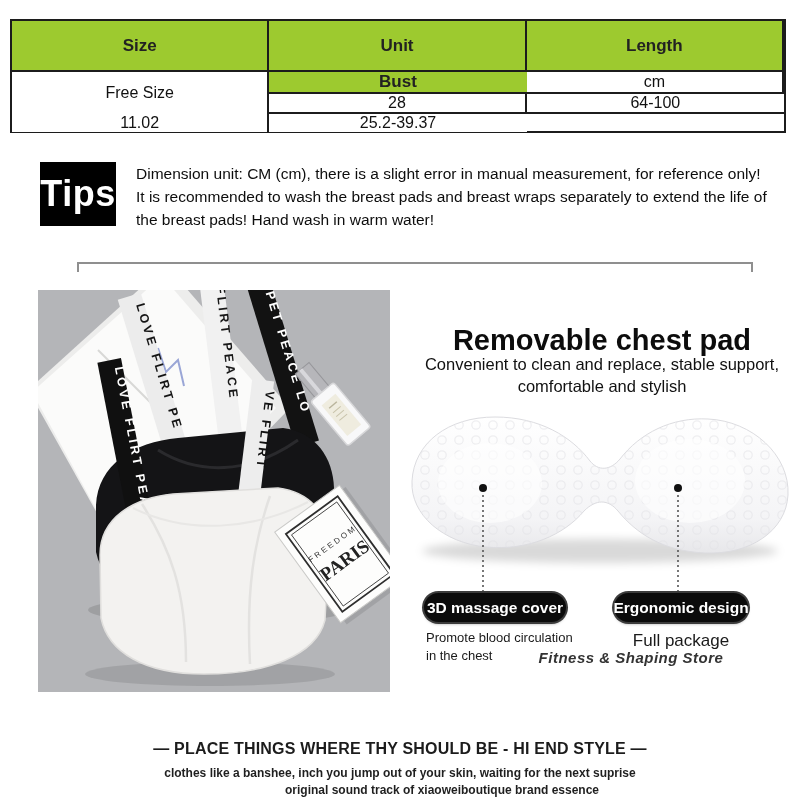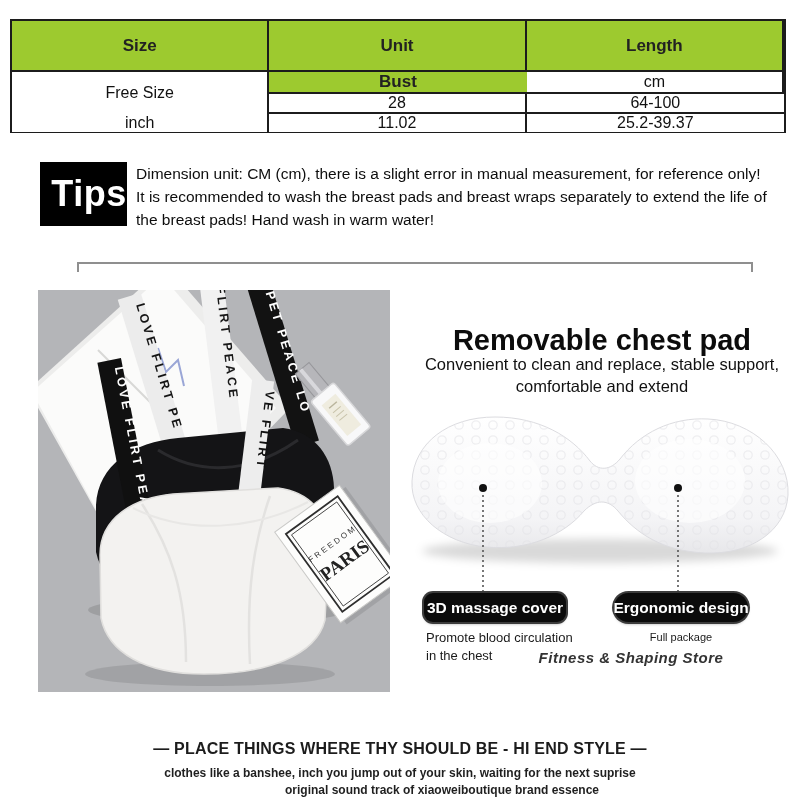--- a/index.html
+++ b/index.html
@@ -22,21 +22,21 @@
     border-right:2px solid #1c1c1c;border-bottom:2px solid #1c1c1c;
     display:flex;align-items:center;justify-content:center;
     font-size:16px;color:#111;background:#fff;
   }
   .size-table .last{border-right:none;}
   .size-table .bottom{border-bottom:none;}
   .size-table .size-cell{grid-column:1;grid-row:2/4;border-bottom:none;}
   
   .tips-box{
     position:absolute;left:40px;top:162px;width:76px;height:64px;background:#000;
-    display:flex;align-items:center;justify-content:center;padding-left:11px;
+    display:flex;align-items:center;justify-content:center;
   }
   .tips-box span{color:#fff;font-size:36px;font-weight:bold;letter-spacing:0.5px;}
   .tips-text{
     position:absolute;left:136px;top:162px;width:660px;
     font-size:15.5px;line-height:23px;color:#0d0d0d;
   }
   
   .bracket{
     position:absolute;left:77px;top:262px;width:676px;height:10px;
     border-top:2px solid #8f8f8f;border-left:2px solid #8f8f8f;border-right:2px solid #8f8f8f;
@@ -53,29 +53,29 @@
     position:absolute;left:408px;top:353px;width:388px;text-align:center;
     font-size:16.5px;line-height:22px;color:#111;
   }
   .pad-svg{position:absolute;left:400px;top:403px;pointer-events:none;}
   .pill{
     position:absolute;height:29px;background:#0b0b0b;border-radius:15px;
     box-shadow:0 0 0 2px #3c3c3c, 0 2px 3px rgba(0,0,0,0.35);
     display:flex;align-items:center;justify-content:center;
     color:#fff;font-size:15.5px;font-weight:bold;white-space:nowrap;
   }
-  .pill-1{left:424px;top:593px;width:142px;border-radius:9px;}
+  .pill-1{left:424px;top:593px;width:142px;}
   .pill-2{left:614px;top:593px;width:134px;}
   .callout-desc-1{
     position:absolute;left:426px;top:629px;width:180px;
     font-size:13px;line-height:18px;color:#1a1a1a;
   }
   .callout-desc-2{
     position:absolute;left:614px;top:631px;width:134px;text-align:center;
-    font-size:11px;color:#1a1a1a;
+    font-size:17px;color:#1a1a1a;
   }
   .store-sign{
     position:absolute;left:470px;top:649px;width:322px;text-align:center;
     font-size:15px;font-weight:bold;font-style:italic;color:#333;letter-spacing:0.5px;
   }
   
   .footer-headline{
     position:absolute;left:0;top:740px;width:800px;text-align:center;
     font-size:16px;font-weight:bold;color:#1c1c1c;letter-spacing:0.2px;
   }
@@ -94,21 +94,20 @@
   <div class="th">Unit</div>
   <div class="th">Length</div>
   <div class="th last">Bust</div>
 
   <div class="cell size-cell">Free Size</div>
 
   <div class="cell">cm</div>
   <div class="cell">28</div>
   <div class="cell last">64-100</div>
 
-  <div class="cell bottom">inch</div>
   <div class="cell bottom">11.02</div>
   <div class="cell last bottom">25.2-39.37</div>
 </div>
 
 <div class="tips-box">
   <span>Tips</span>
 </div>
 <div class="tips-text">
   <div>Dimension unit: CM (cm), there is a slight error in manual measurement, for reference only!</div>
   <div>It is recommended to wash the breast pads and breast wraps separately to extend the life of</div>
@@ -182,21 +181,21 @@
     <rect x="-32" y="-48" width="64" height="96" fill="none" stroke="#2e2e2e" stroke-width="1.8"></rect>
     <rect x="-28" y="-44" width="56" height="88" fill="none" stroke="#2e2e2e" stroke-width="0.8"></rect>
     <text x="0" y="-10" text-anchor="middle" font-size="8" letter-spacing="2.5" fill="#333">FREEDOM</text>
     <text x="0" y="14" text-anchor="middle" font-size="19" font-weight="bold" fill="#222" font-family="Liberation Serif, serif">PARIS</text>
   </g>
 </svg>
 
 <div class="feature-title">Removable chest pad</div>
 <div class="feature-subtitle">
   <div>Convenient to clean and replace, stable support,</div>
-  <div>comfortable and extend</div>
+  <div>comfortable and stylish</div>
 </div>
 
 <svg class="pad-svg" width="400" height="200" viewBox="0 0 400 200">
   <defs>
     <linearGradient id="padGrad" x1="0" y1="0" x2="0" y2="1">
       <stop offset="0" stop-color="#ffffff"></stop>
       <stop offset="0.75" stop-color="#f4f4f6"></stop>
       <stop offset="1" stop-color="#e7e7ea"></stop>
     </linearGradient>
     <pattern id="dimples" width="17" height="15" patternUnits="userSpaceOnUse">

